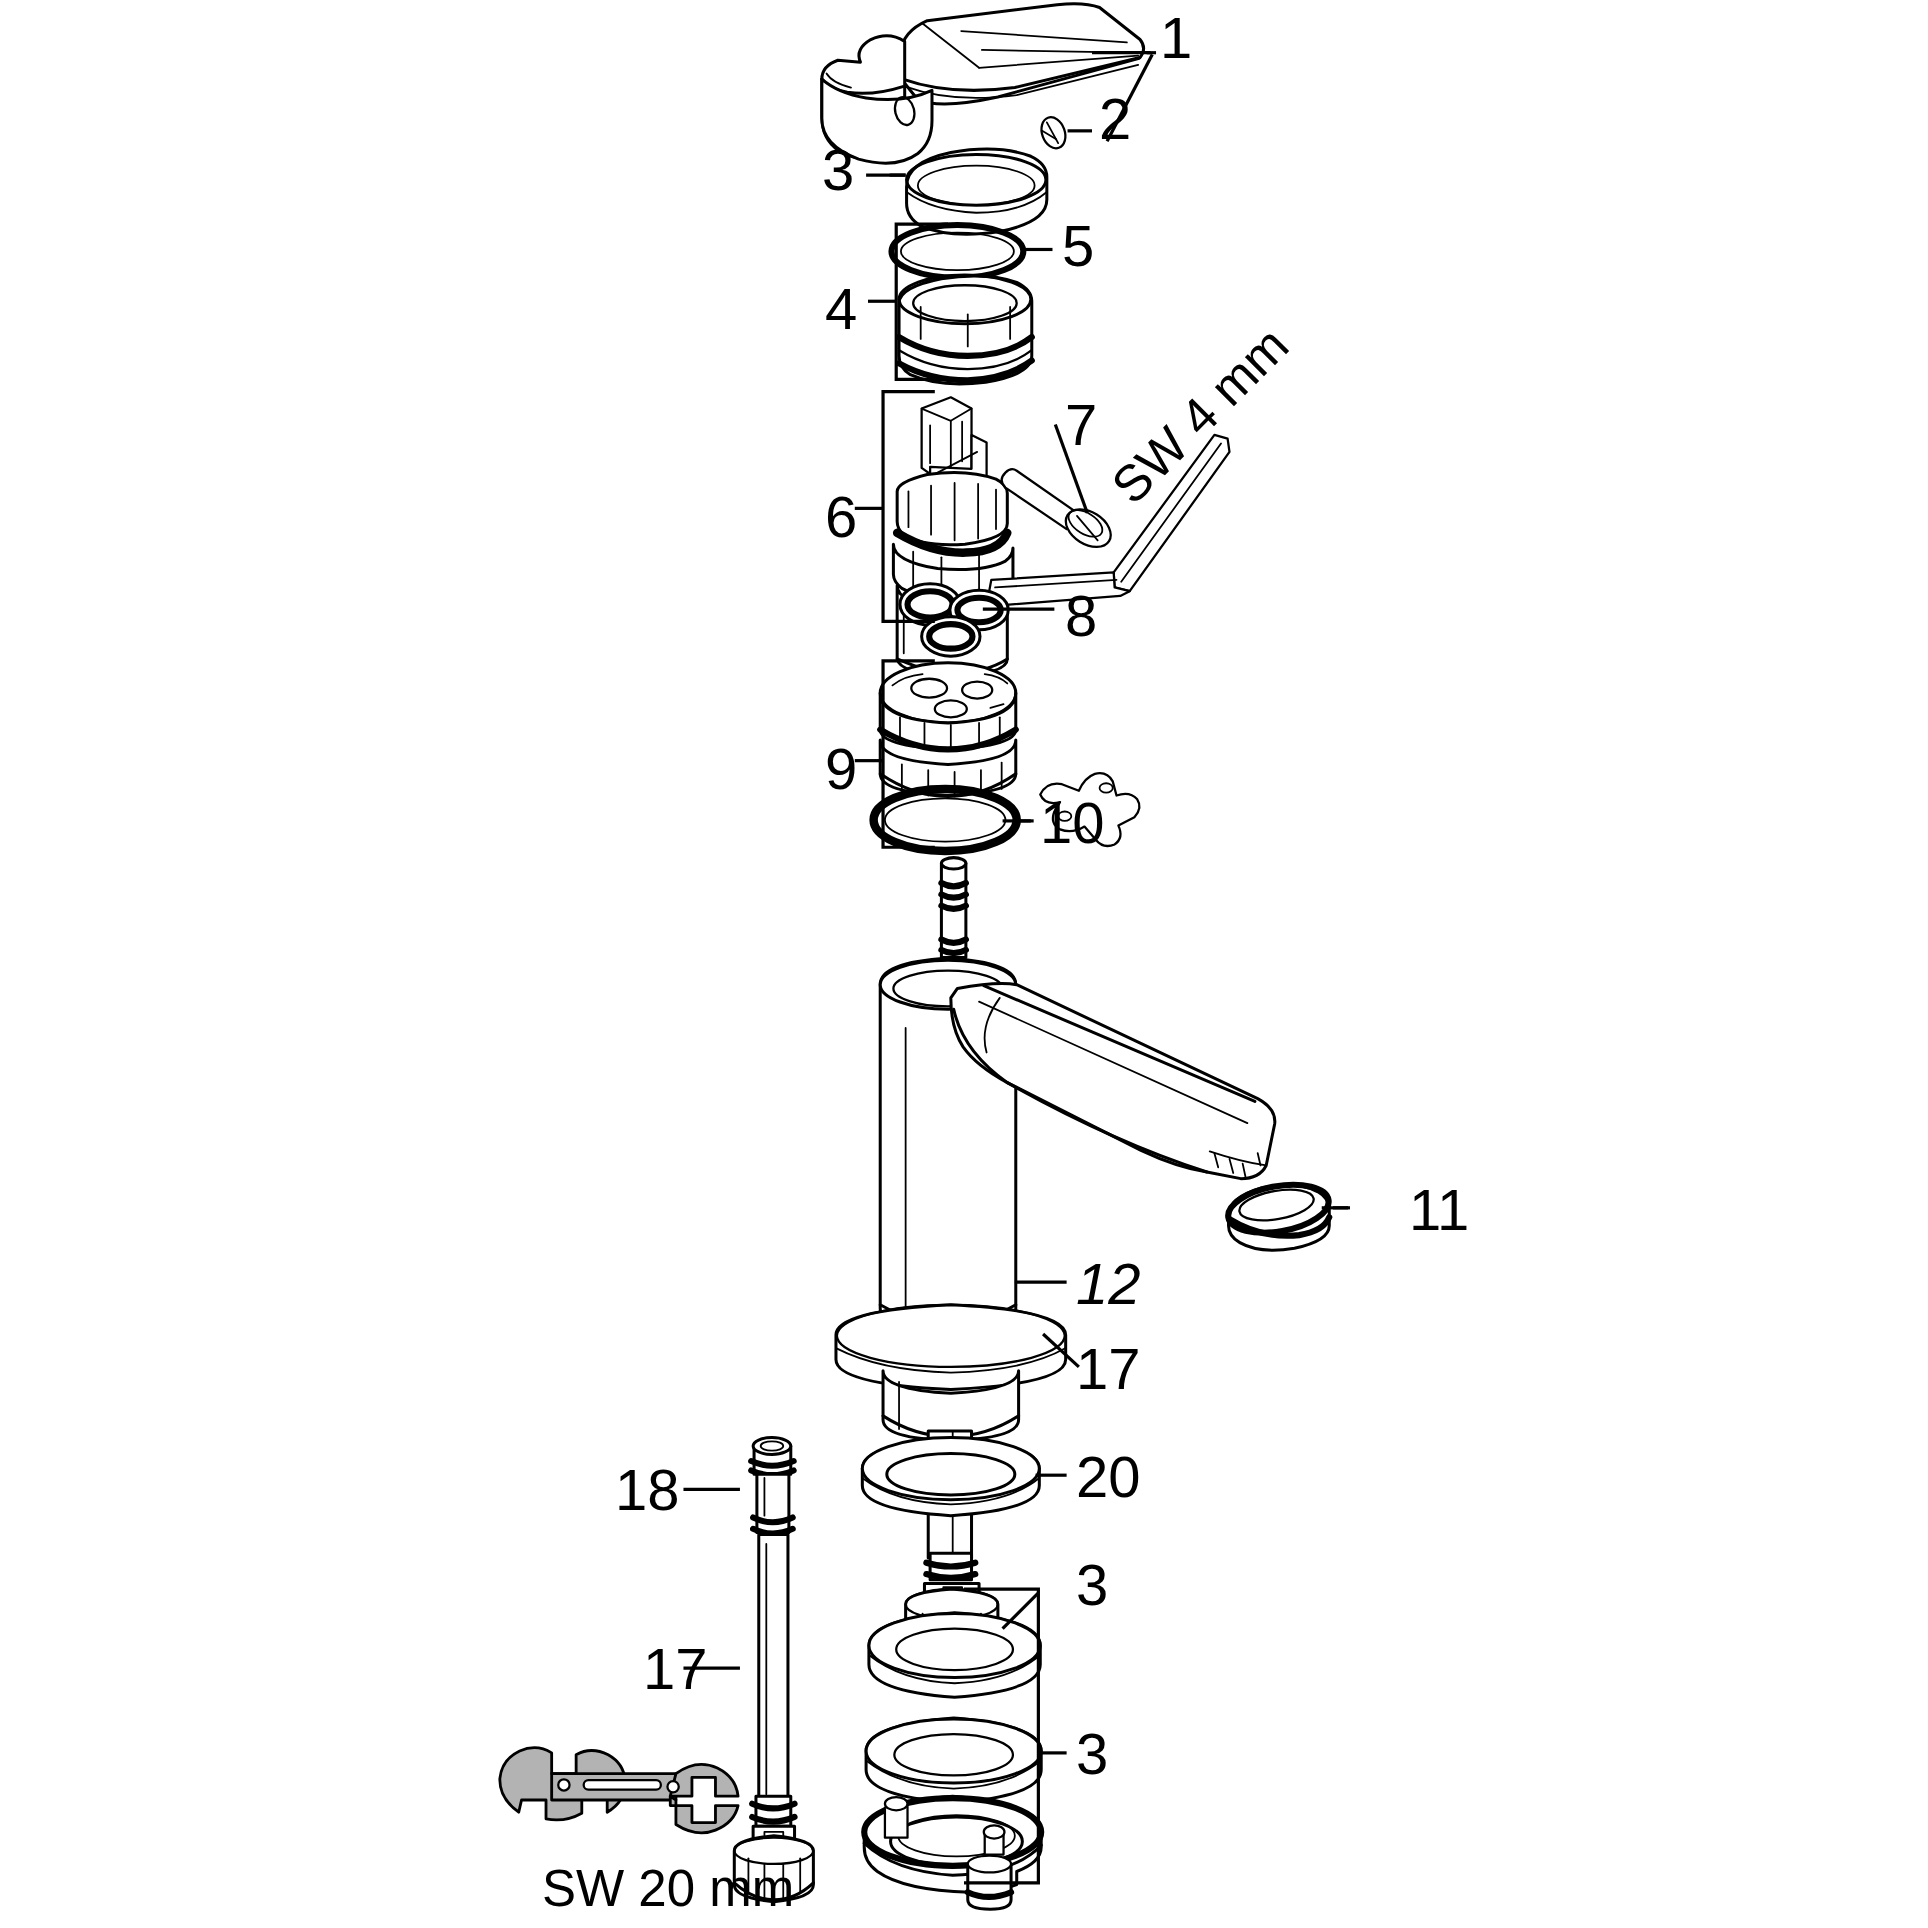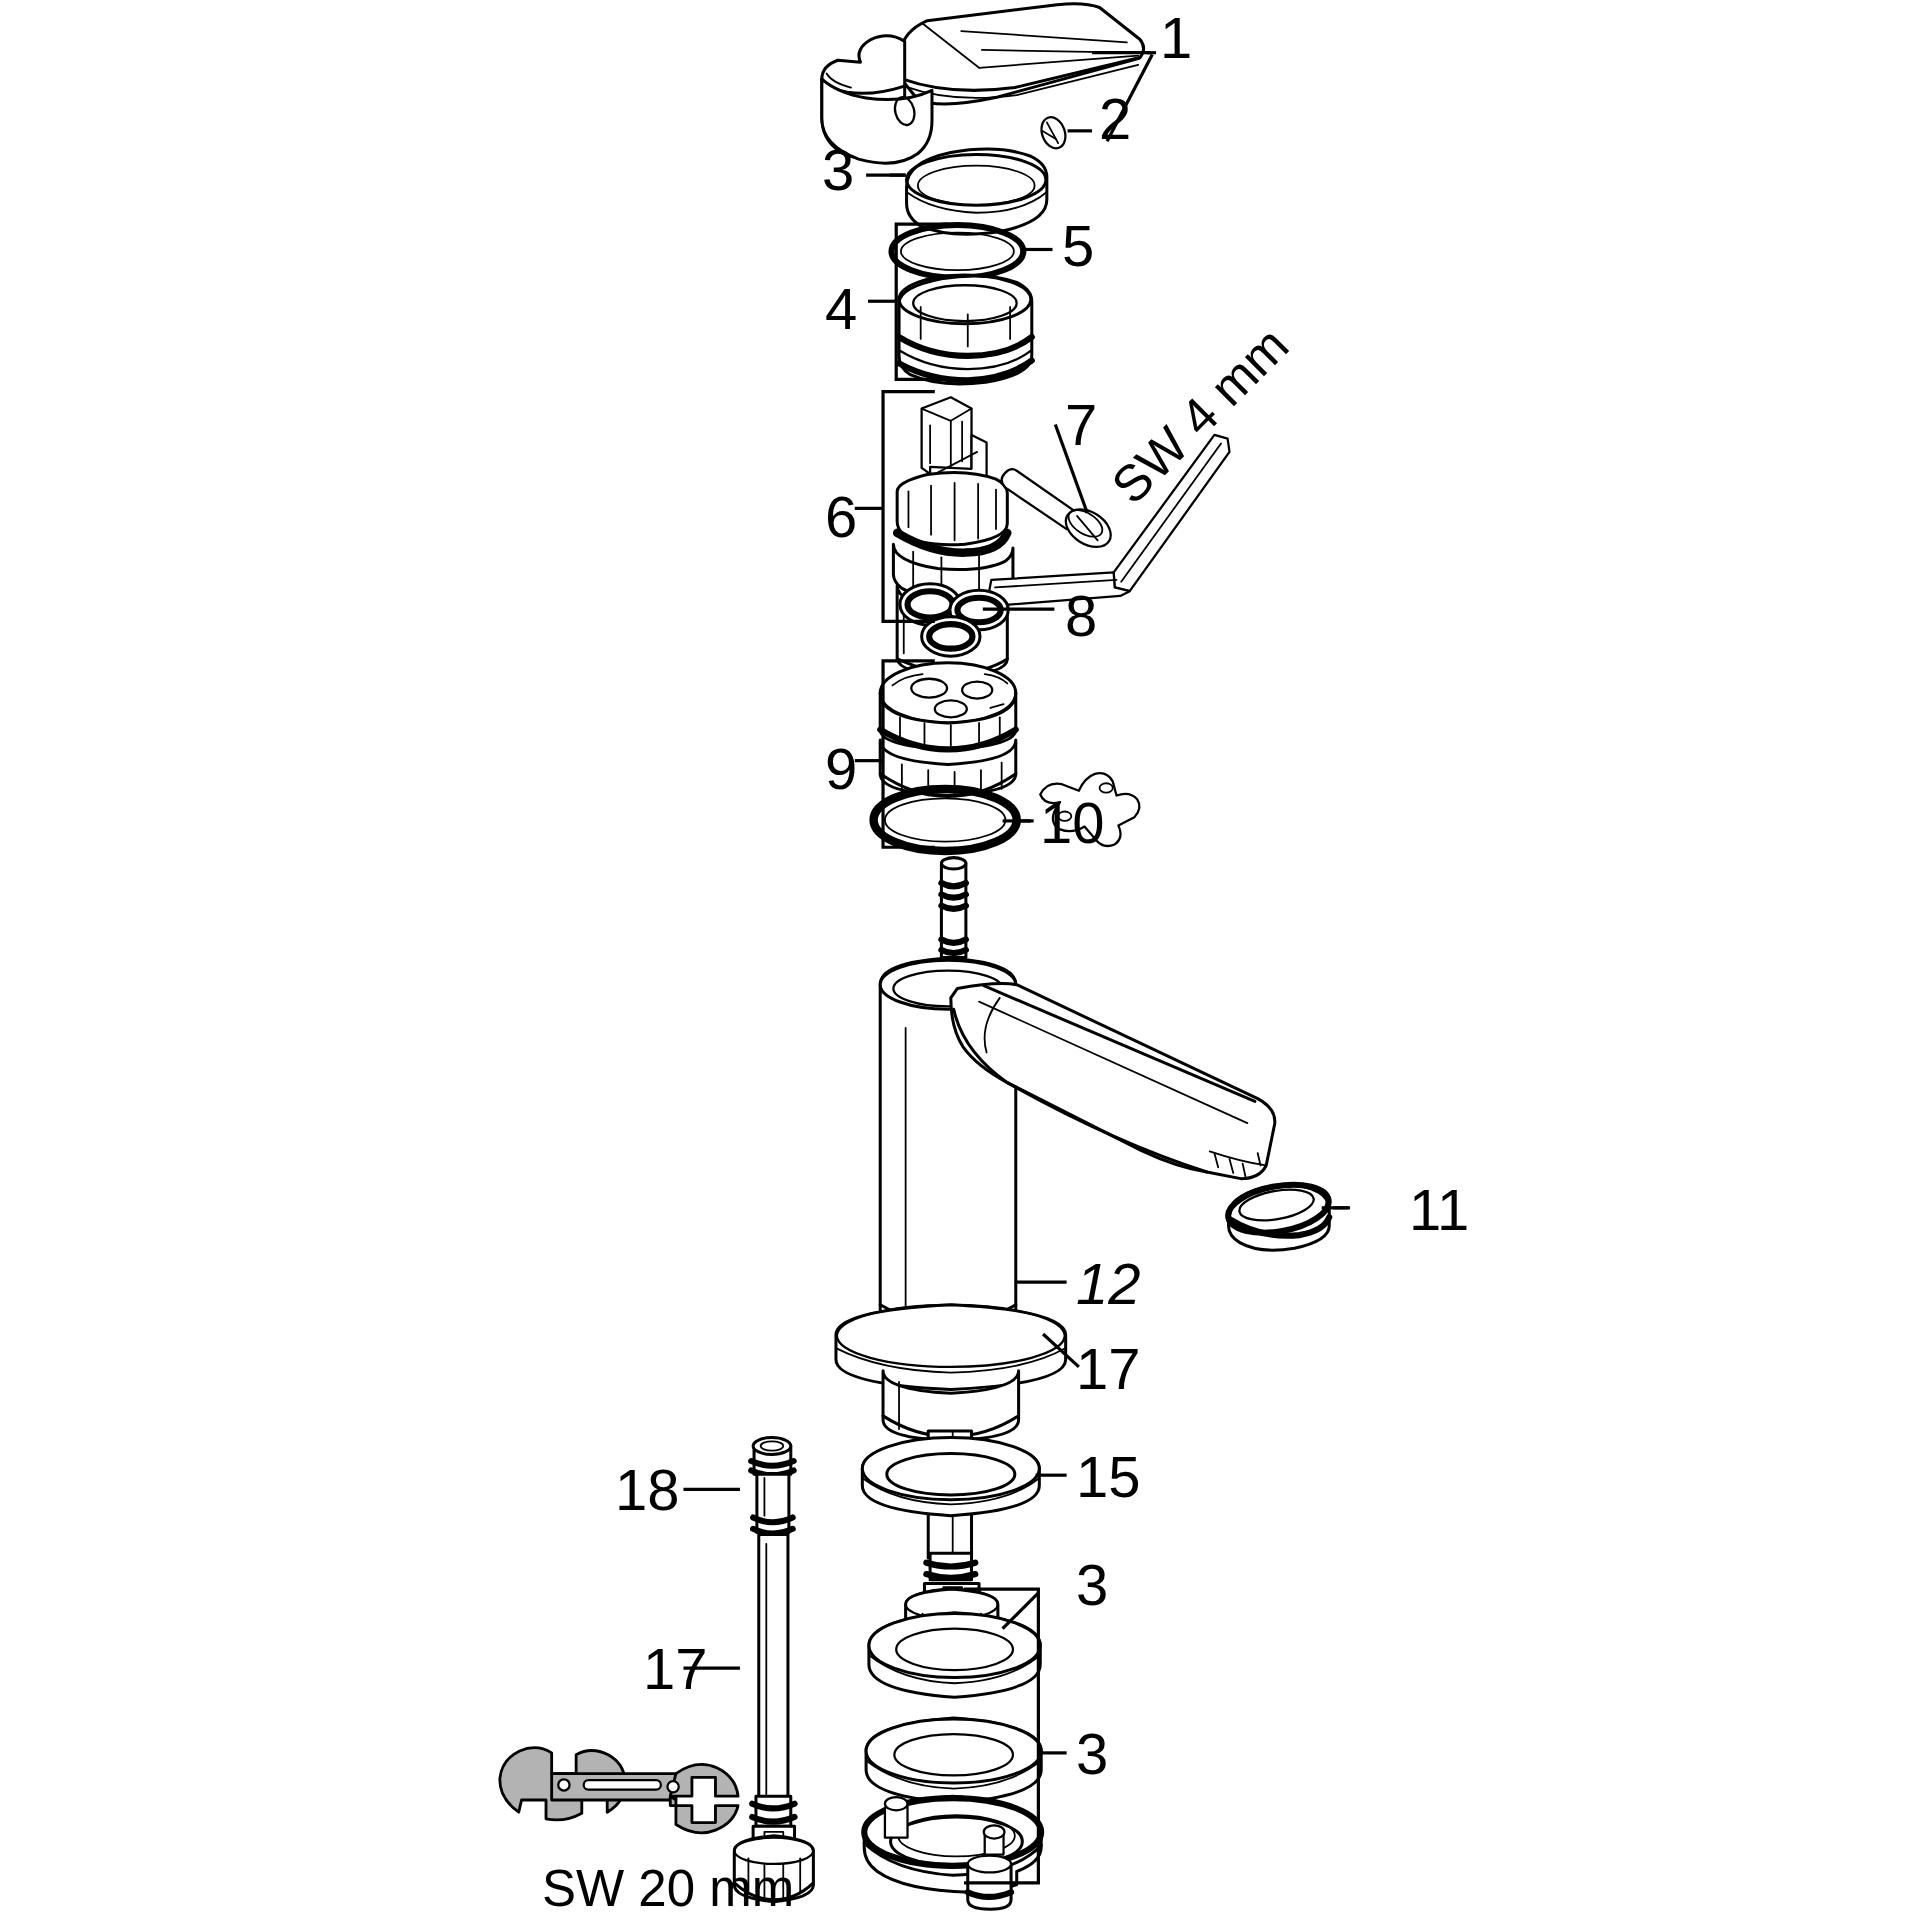--- a/index.html
+++ b/index.html
@@ -379,21 +379,21 @@
   <div class="numlabel" style="left:825px;top:280px;">4</div>
   <div class="numlabel" style="left:1062px;top:217px;">5</div>
   <div class="numlabel" style="left:825px;top:488px;">6</div>
   <div class="numlabel" style="left:1065px;top:396px;">7</div>
   <div class="numlabel" style="left:1065px;top:587px;">8</div>
   <div class="numlabel" style="left:825px;top:740px;">9</div>
   <div class="numlabel" style="left:1040px;top:794px;">10</div>
   <div class="numlabel" style="left:1409px;top:1181px;">11</div>
   <div class="numlabel" style="left:1076px;top:1255px;font-style:italic;">12</div>
   <div class="numlabel" style="left:1076px;top:1340px;">17</div>
-  <div class="numlabel" style="left:1076px;top:1448px;">15</div>
+  <div class="numlabel" style="left:1076px;top:1448px;">20</div>
   <div class="numlabel" style="left:1076px;top:1725px;">3</div>
   <div class="numlabel" style="left:1076px;top:1556px;">3</div>
   <div class="numlabel" style="left:643px;top:1640px;">17</div>
   <div class="numlabel" style="left:615px;top:1461px;">18</div>
 
   <div class="toollabel" style="left:1121px;top:469px;transform:rotate(-45deg);transform-origin:0 50%;">SW 4 mm</div>
   <div class="toollabel" style="left:542px;top:1863px;">SW 20 mm</div>
 
 </div>
 

